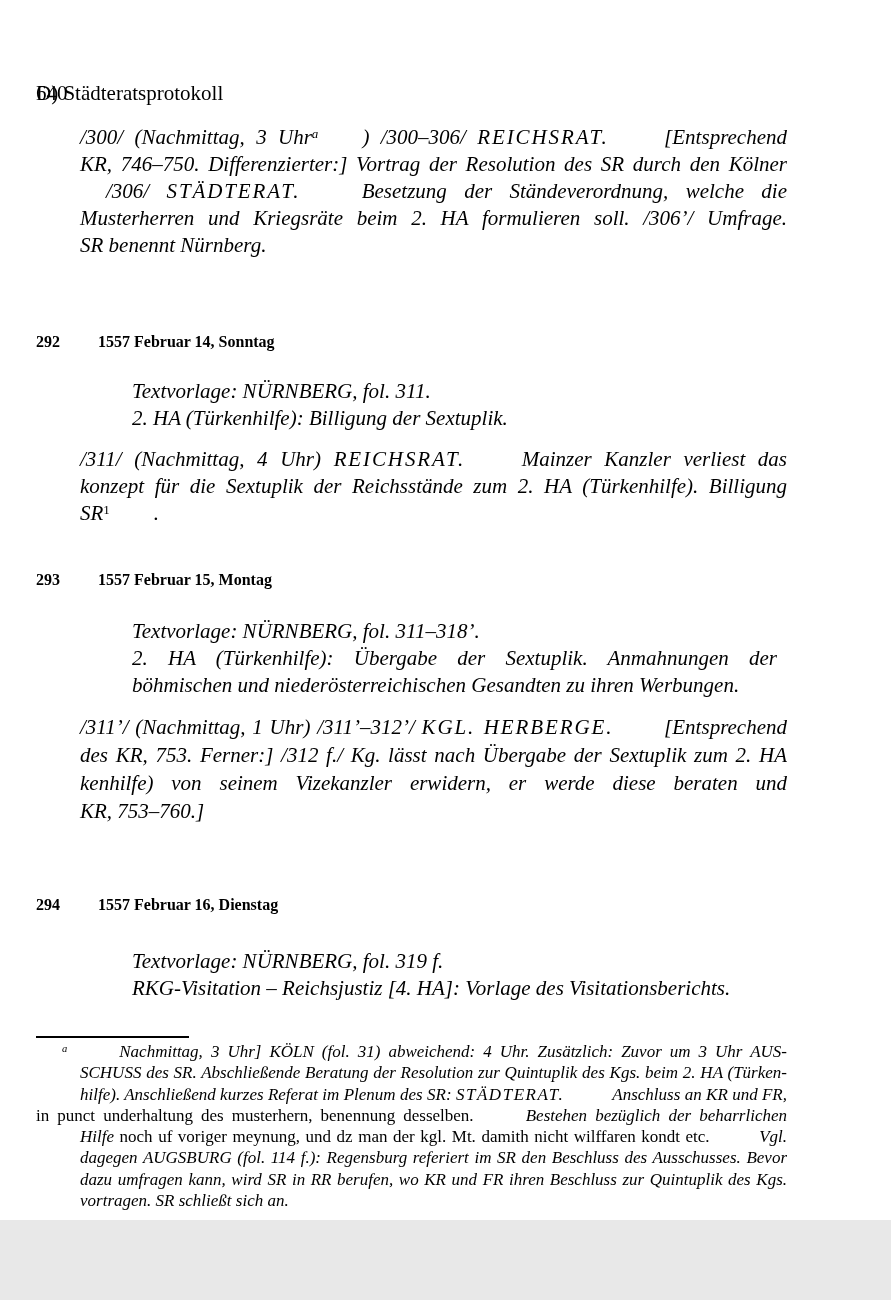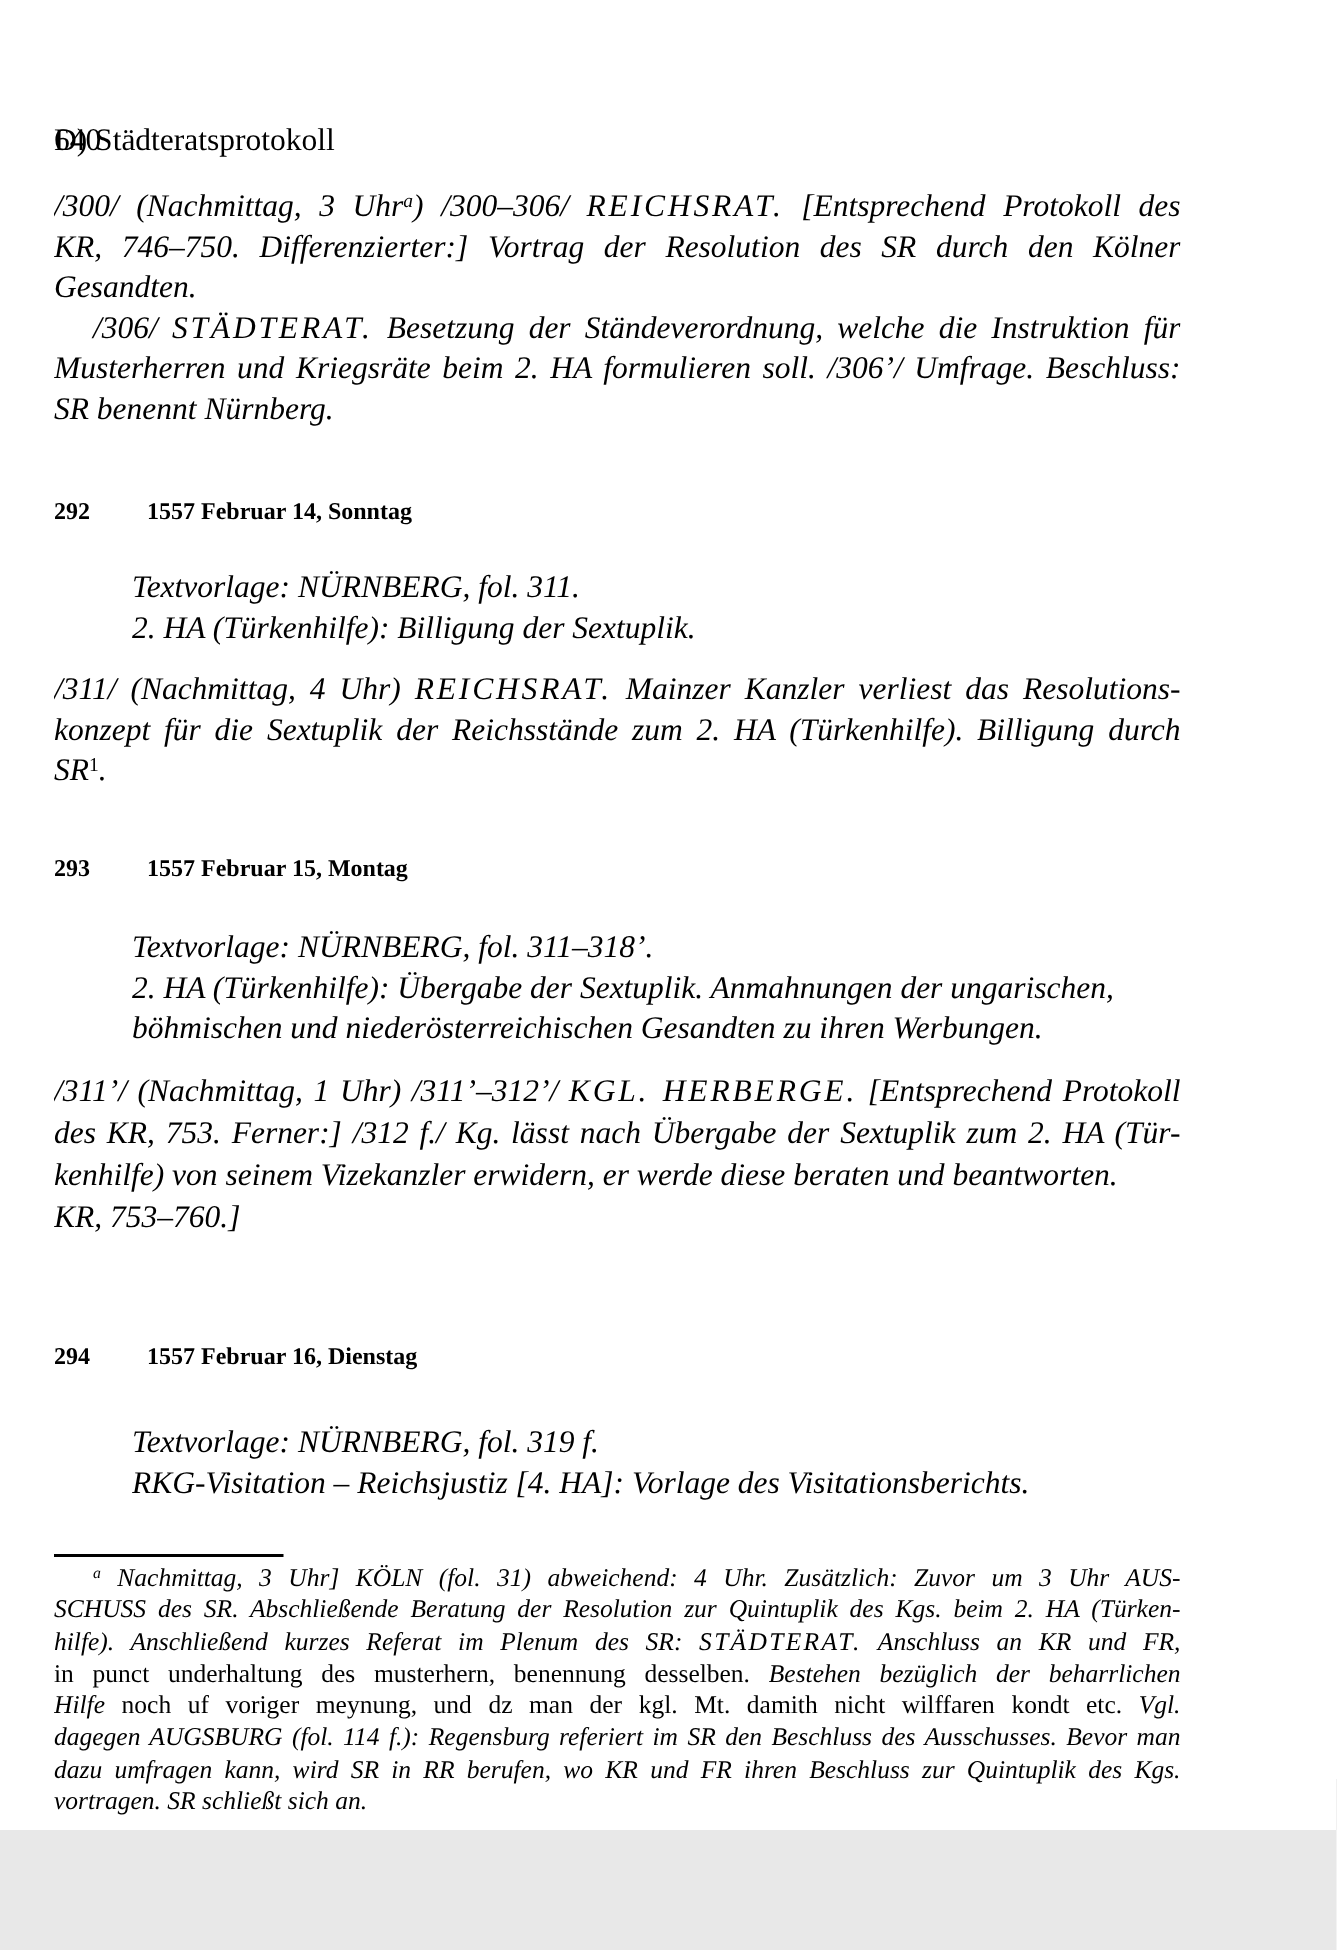--- a/index.html
+++ b/index.html
@@ -18,21 +18,21 @@
   .rh .pgnum{position:absolute;left:0;top:0;}
   .rh .rhead{position:absolute;left:0;top:0;width:100%;text-align:left;}
   
   .textblock{--lh:27px;font-size:21px;line-height:var(--lh);}
   .textblock .line{height:var(--lh);text-align:justify;text-align-last:left;overflow:hidden;}
   .textblock .line.fill{text-align-last:justify;}
   .textblock .line.ind{padding-left:26px;}
   .tv{left:88px;width:689px;}
   .fn{--lh:21.3px;font-size:17px;}
   
-  .run-i{font-style:italic;}
+  .run-i{font-style:italic;margin-left:44px;}
   .run-r{font-style:normal;}
   .run-c{font-style:italic;letter-spacing:0.09em;}
   .run-s,.run-n{font-size:62%;position:relative;top:-0.5em;}
   .run-s{font-style:italic;}
   .run-n{font-style:normal;}
   
   .heading{font-size:16px;font-weight:700;line-height:30px;}
   .heading .num{display:inline-block;width:62px;}
   
   .rule{position:absolute;left:36px;height:2px;background:#000;}
@@ -57,21 +57,20 @@
 <div class="page">
 
   <div class="abs rh">
     <span class="pgnum">640</span>
     <span class="rhead">D) Städteratsprotokoll</span>
   </div>
 
   <div id="prelim" class="abs textblock body">
       <div class="line fill"><span class="run-i">/300/ (Nachmittag, 3 Uhr</span><span class="run-s">a</span><span class="run-i">) /300–306/ </span><span class="run-c">REICHSRAT.</span><span class="run-i"> [Entsprechend Protokoll des</span></div>
       <div class="line fill"><span class="run-i">KR, 746–750. Differenzierter:] Vortrag der Resolution des SR durch den Kölner</span></div>
-      <div class="line"><span class="run-i">Gesandten.</span></div>
       <div class="line fill ind"><span class="run-i">/306/ </span><span class="run-c">STÄDTERAT.</span><span class="run-i"> Besetzung der Ständeverordnung, welche die Instruktion für</span></div>
       <div class="line fill"><span class="run-i">Musterherren und Kriegsräte beim 2. HA formulieren soll. /306’/ Umfrage. Beschluss:</span></div>
       <div class="line"><span class="run-i">SR benennt Nürnberg.</span></div>
     </div>
 
   <div id="h292" class="abs heading">
     <span class="num">292</span><span>1557 Februar 14, Sonntag</span>
   </div>
   <div id="tv292" class="abs tv textblock">
       <div class="line"><span class="run-i">Textvorlage: NÜRNBERG, fol. 311.</span></div>

